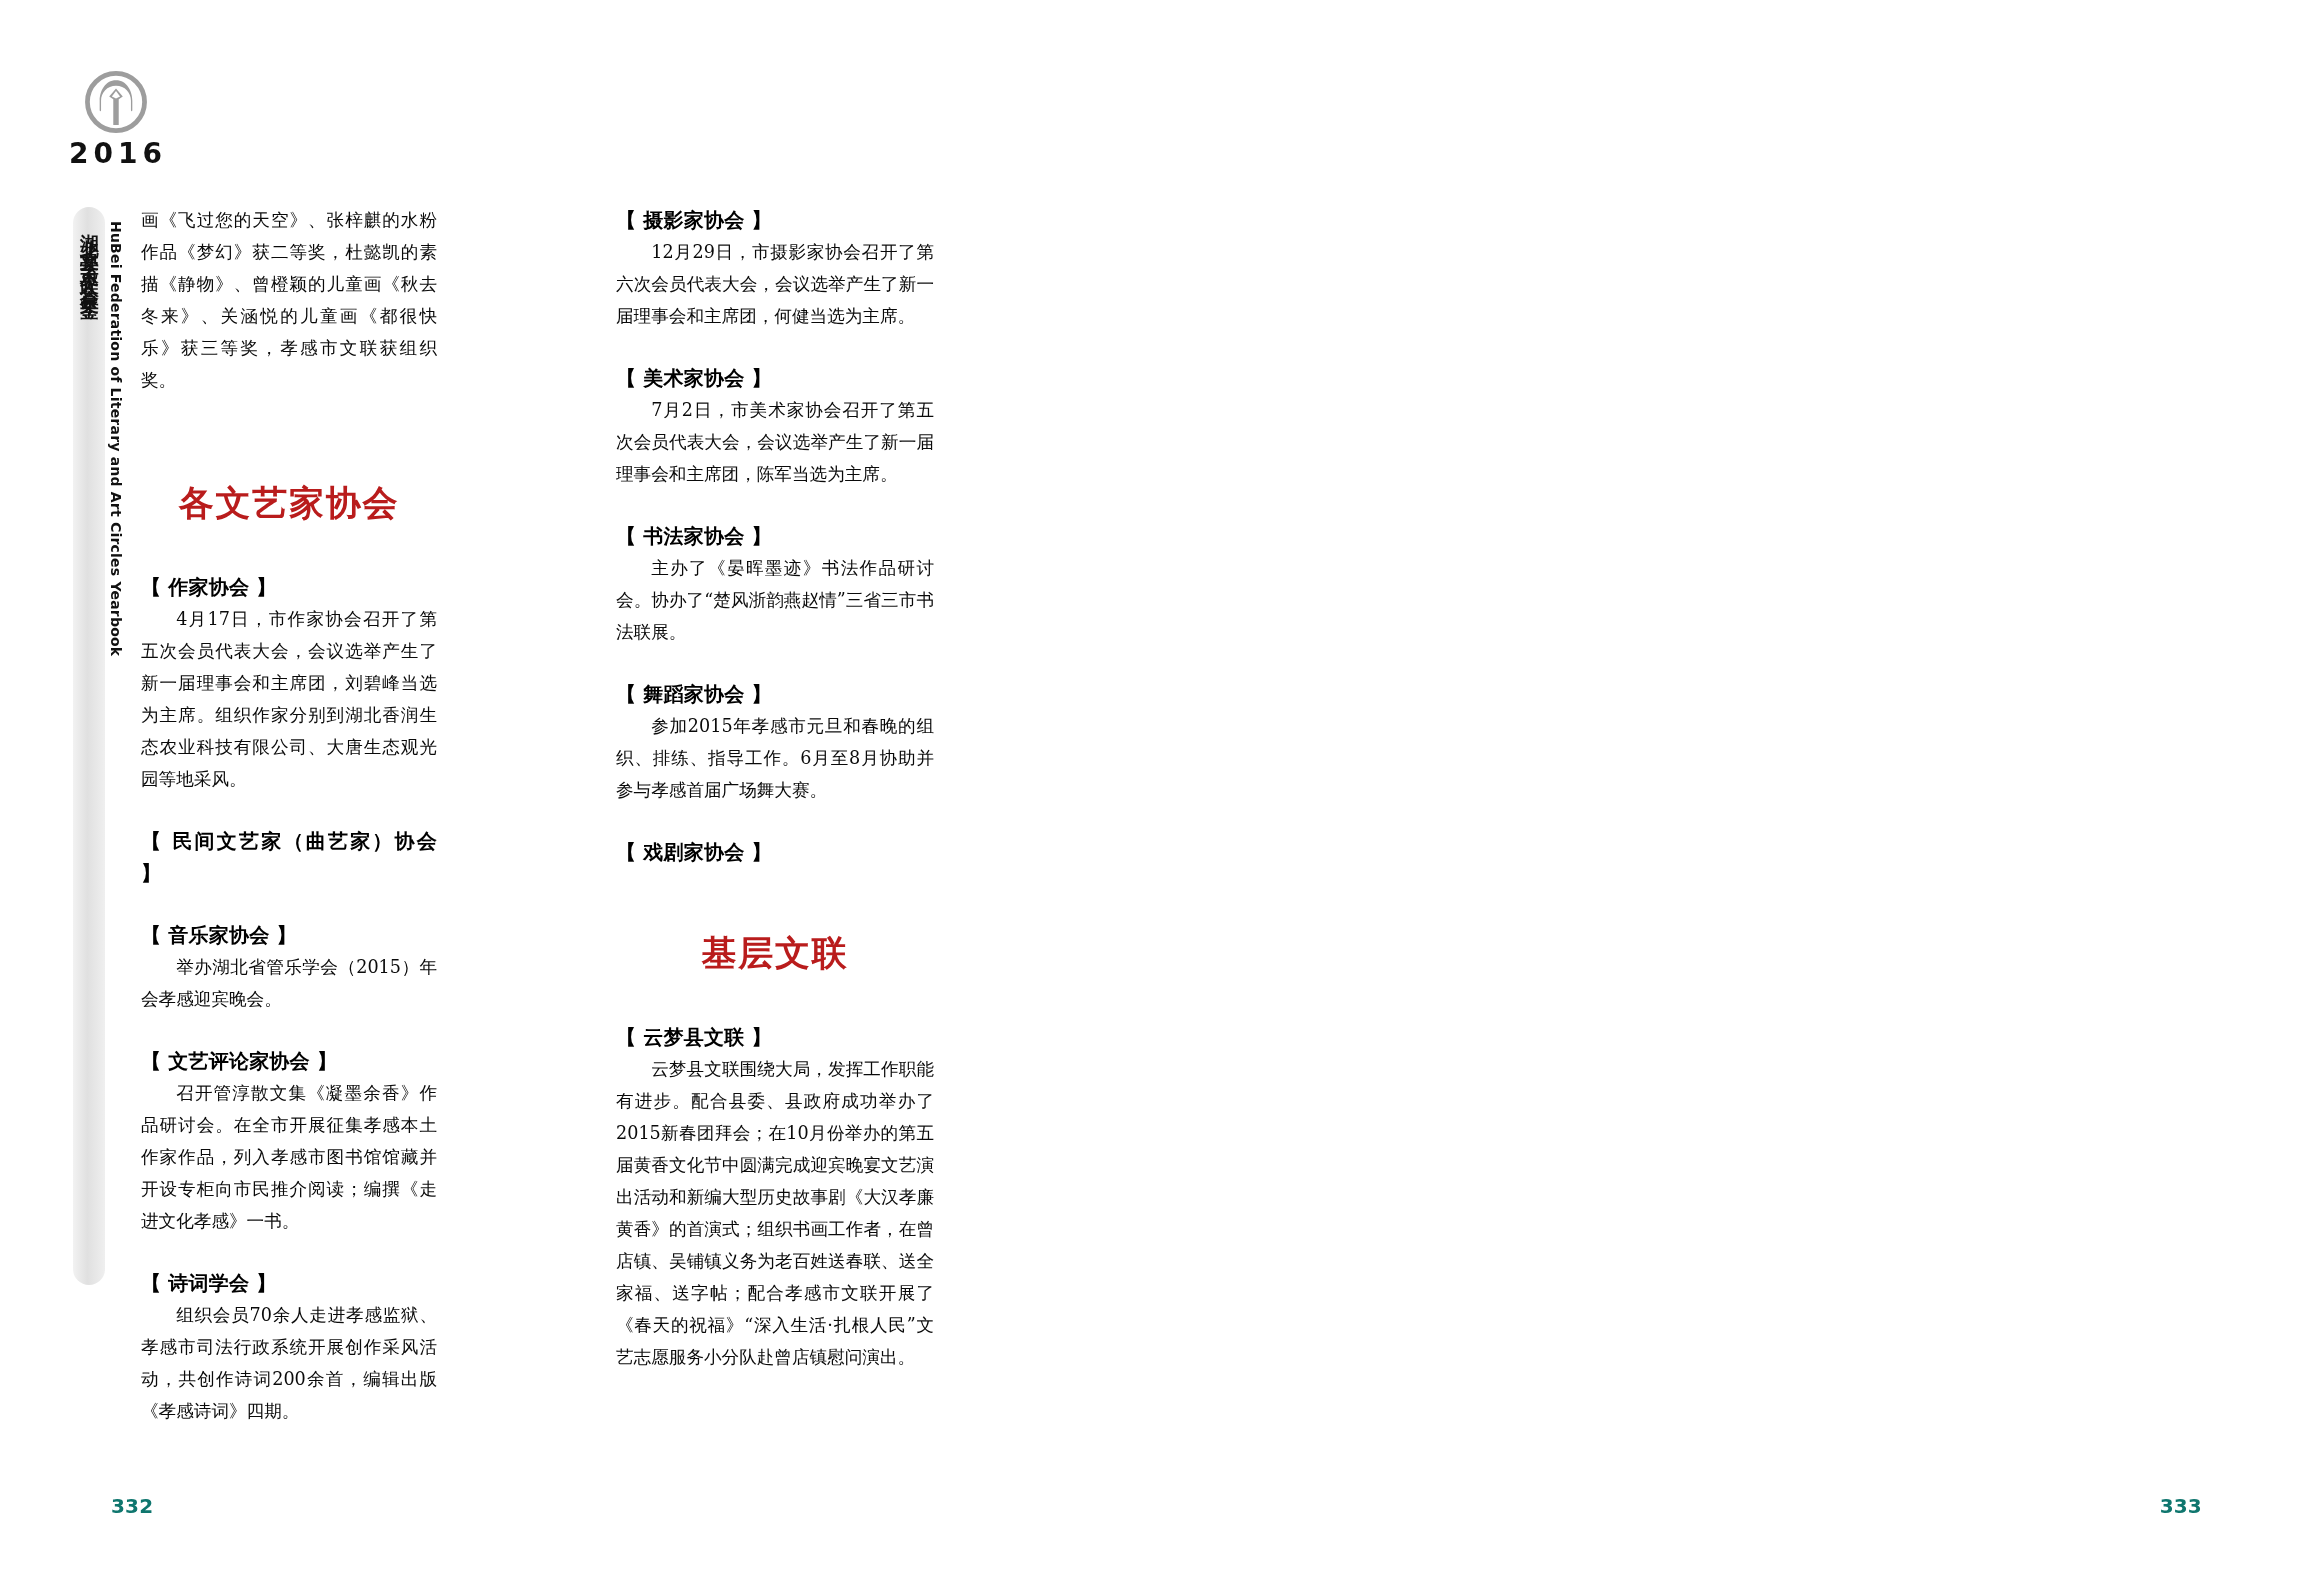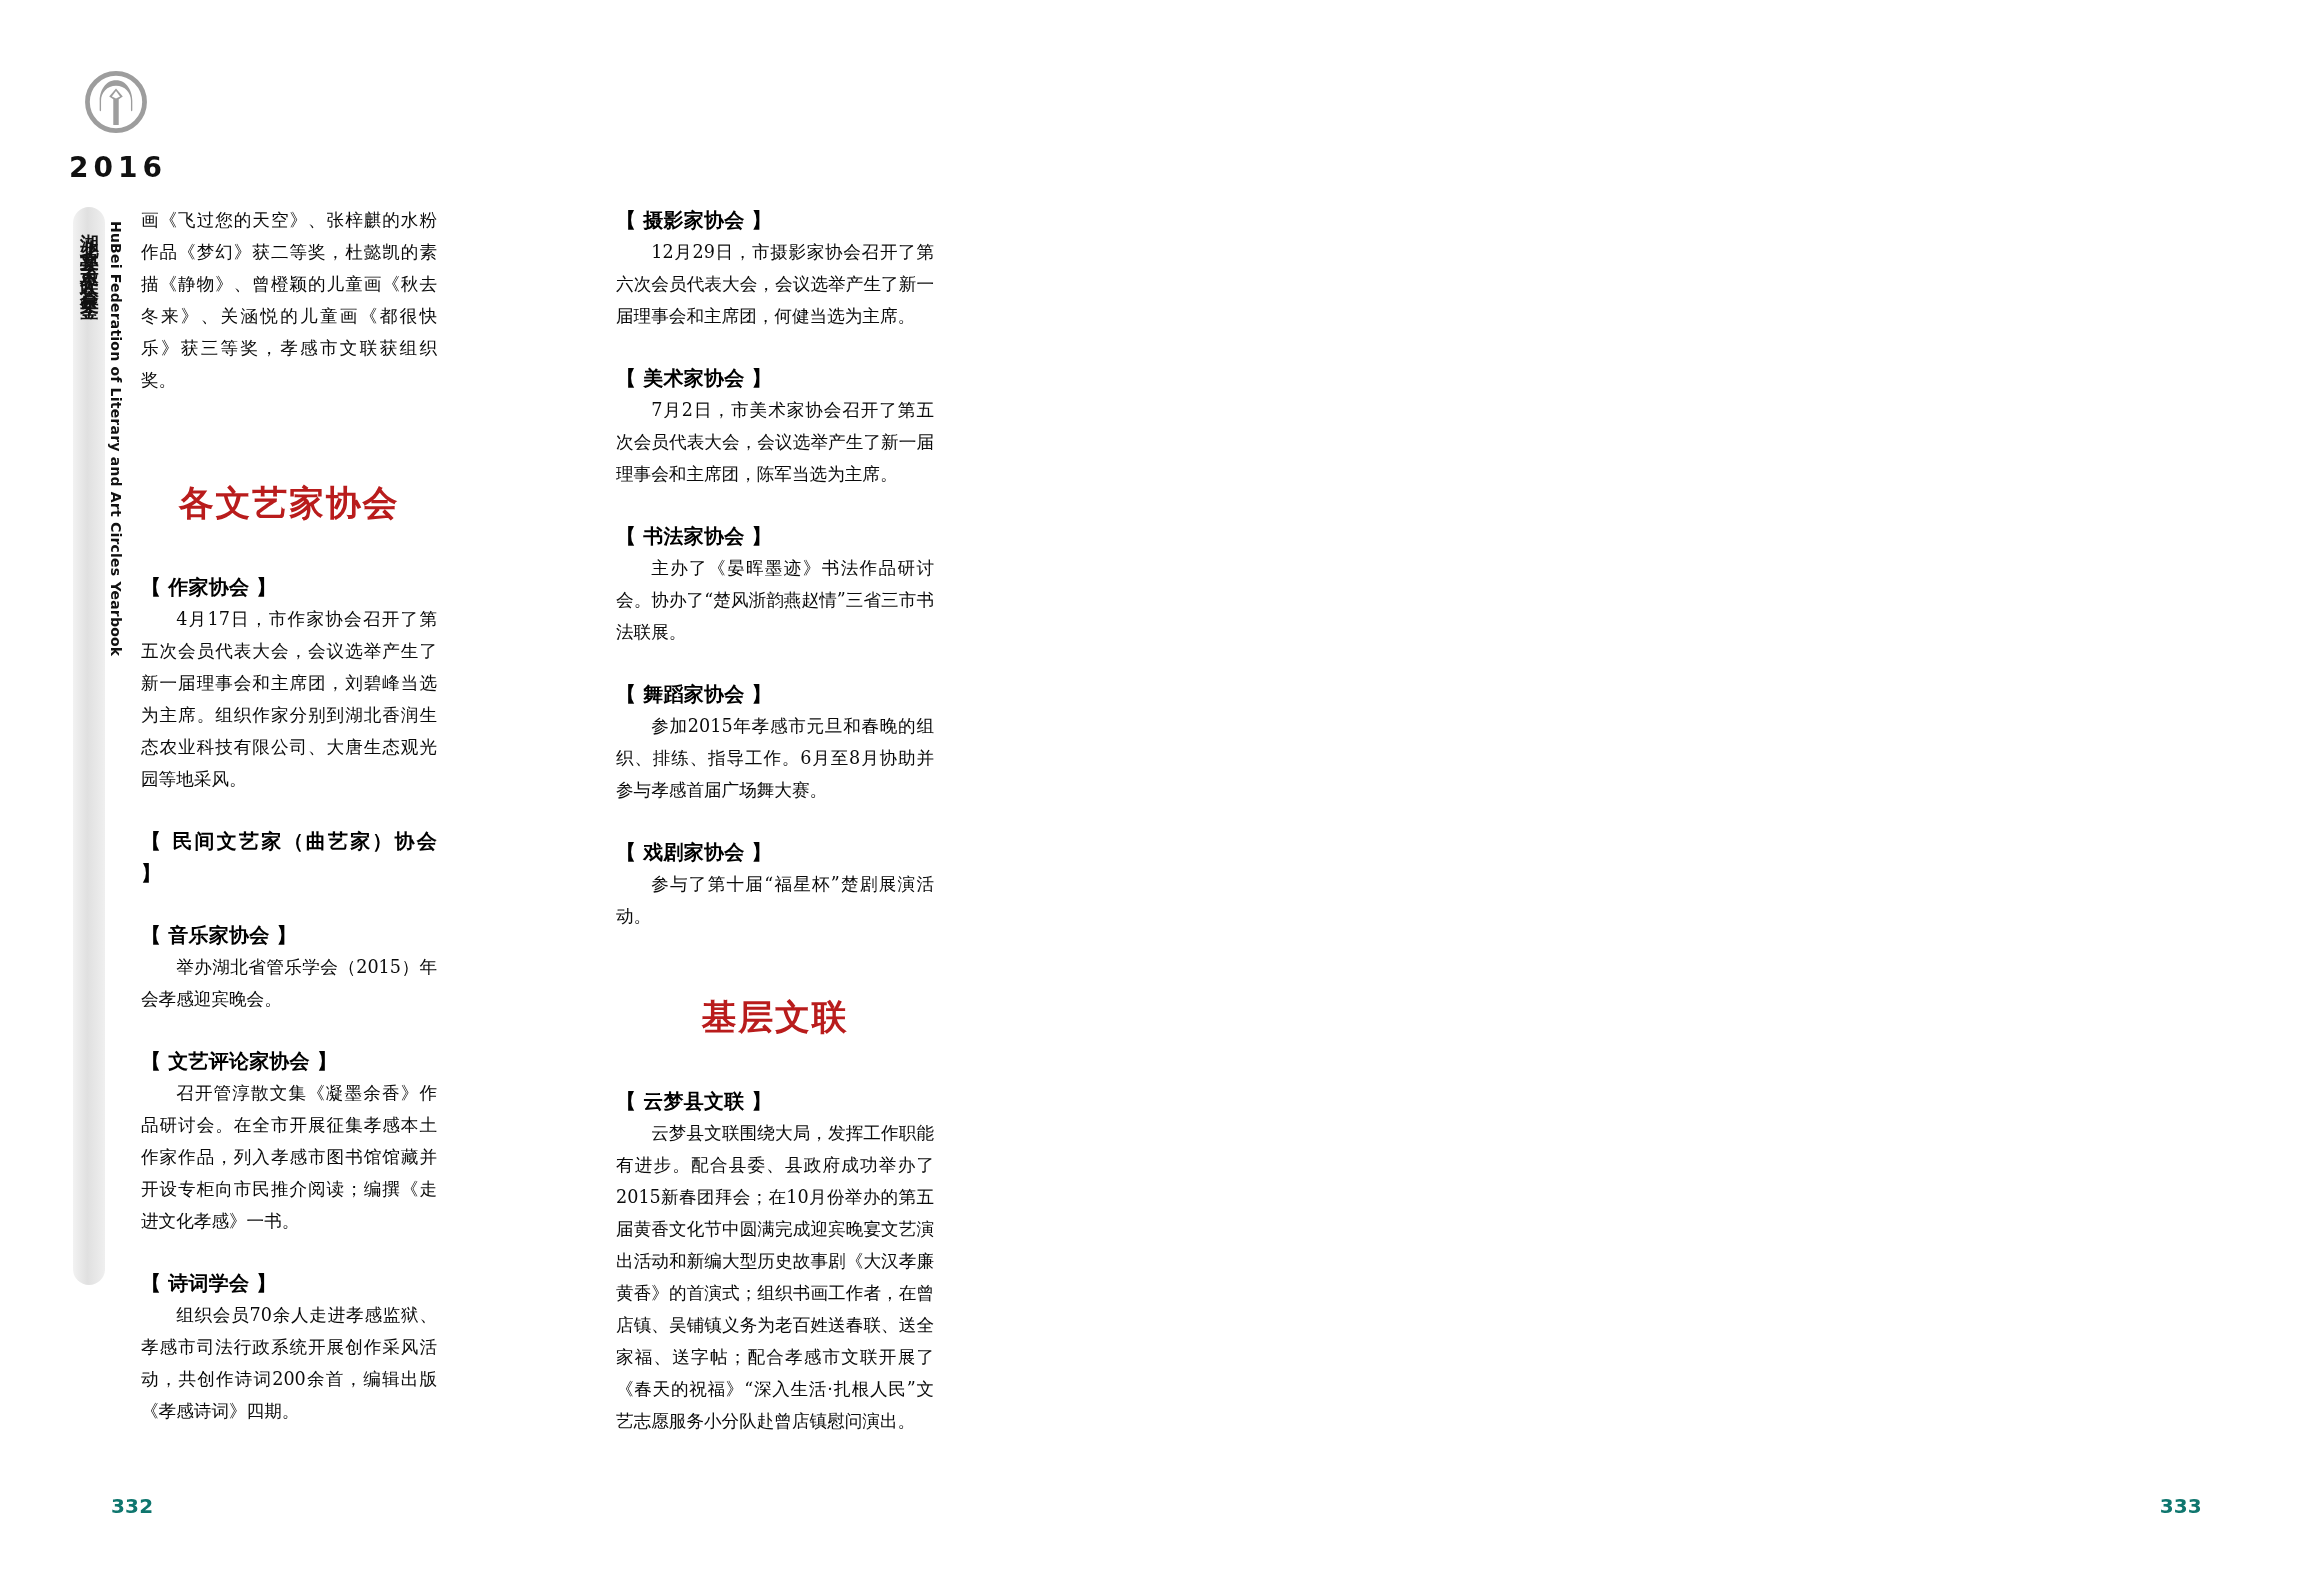--- a/index.html
+++ b/index.html
@@ -19,21 +19,21 @@
 
   
   .emblem{position:absolute;display:flex;flex-direction:column;align-items:center;}
   .emblem svg{display:block;}
   .emblem-year{
     font-family:"DejaVu Sans","Liberation Sans",sans-serif;
     font-weight:700;letter-spacing:.18em;color:#111;line-height:1;
   }
 
   .emblem-left{left:64px;top:68px;}
-  .emblem-left .emblem-year{font-size:28px;margin-top:18px;margin-left:.18em;}
+  .emblem-left .emblem-year{font-size:28px;margin-top:4px;margin-left:.18em;}
 
   
   .sidebar{
     position:absolute;left:73px;top:207px;width:66px;height:1078px;
     display:flex;flex-direction:row;align-items:flex-start;
   }
   .sidebar-cn-strip{
     width:32px;height:100%;
     background:linear-gradient(to right,#f2f2f2 0%,#e0e0e0 45%,#efefef 100%);
     border-radius:16px;
@@ -159,21 +159,20 @@
 
       <p class="h-bracket">【 书法家协会 】</p>
       <p class="body">主办了《晏晖墨迹》书法作品研讨会。协办了“楚风浙韵燕赵情”三省三市书法联展。</p>
       <div class="sp-md"></div>
 
       <p class="h-bracket">【 舞蹈家协会 】</p>
       <p class="body">参加2015年孝感市元旦和春晚的组织、排练、指导工作。6月至8月协助并参与孝感首届广场舞大赛。</p>
       <div class="sp-md"></div>
 
       <p class="h-bracket">【 戏剧家协会 】</p>
-      <p class="body">参与了第十届“福星杯”楚剧展演活动。</p>
 
       <div class="sp-xl"></div>
       <p class="h-big">基层文联</p>
       <div class="sp-lg"></div>
 
       <p class="h-bracket">【 云梦县文联 】</p>
       <p class="body">云梦县文联围绕大局，发挥工作职能有进步。配合县委、县政府成功举办了2015新春团拜会；在10月份举办的第五届黄香文化节中圆满完成迎宾晚宴文艺演出活动和新编大型历史故事剧《大汉孝廉黄香》的首演式；组织书画工作者，在曾店镇、吴铺镇义务为老百姓送春联、送全家福、送字帖；配合孝感市文联开展了《春天的祝福》“深入生活·扎根人民”文艺志愿服务小分队赴曾店镇慰问演出。</p>
     </div>
 
     <div class="folio folio-left">332</div>

